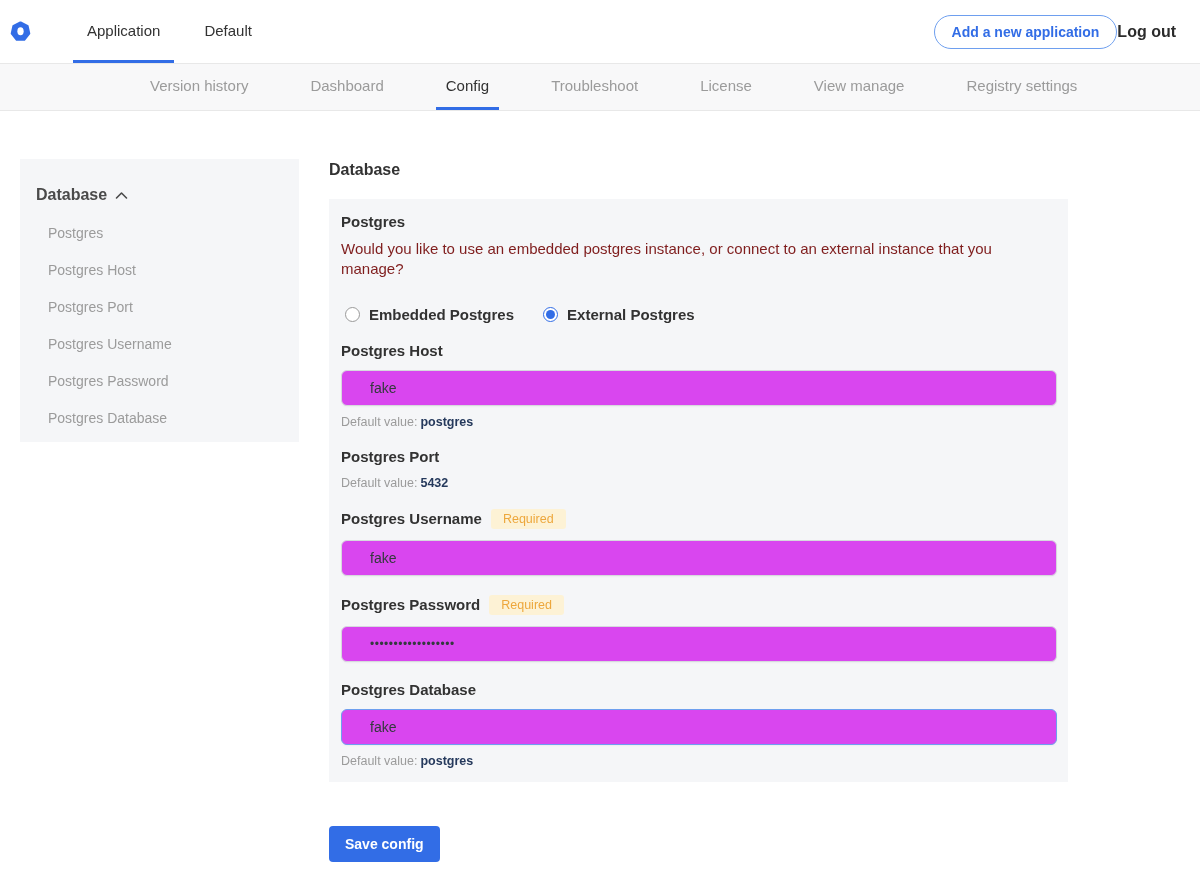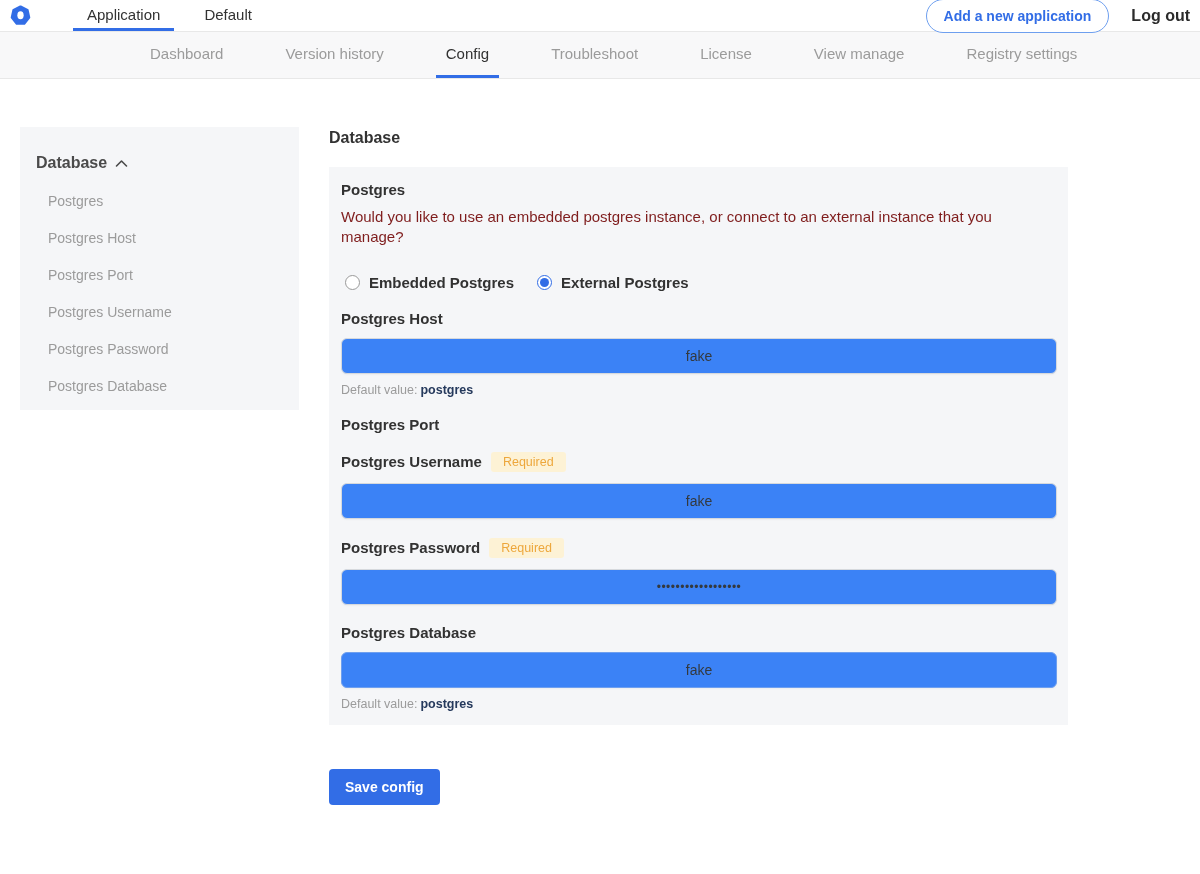--- a/index.html
+++ b/index.html
@@ -5,21 +5,21 @@
   * { margin: 0; padding: 0; box-sizing: border-box; }
   html, body { width: 1200px; background: #fff; }
   body {
     font-family: "Liberation Sans", "DejaVu Sans", sans-serif;
     color: var(--text-dark, #323232);
     min-height: 874px;
   }
 
   
   .top-header {
-    height: 32px;
+    height: 64px;
     display: flex;
     align-items: stretch;
     border-bottom: 1px solid var(--border, #E8E8E8);
     background: #fff;
     padding-left: 10px;
   }
   .logo-wrap { display: flex; align-items: center; padding: 0 14px 0 0; }
   .top-tabs { display: flex; align-items: stretch; margin-left: 28px; }
   .top-tab {
     display: flex; align-items: center;
@@ -27,22 +27,21 @@
     font-size: 15px;
     color: var(--text-dark, #323232);
     cursor: pointer;
     border-bottom: 3px solid transparent;
     margin-right: 16px;
   }
   .top-tab.active { border-bottom-color: var(--accent, #326DE6); }
   .header-right {
     margin-left: auto;
     display: flex; align-items: center;
-    padding-right: 10px;
-    gap: 22px;
+    padding-right: 24px;
   }
   .pill-button {
     border: 1px solid var(--focus-border, #6E9FEF);
     color: var(--accent, #326DE6);
     background: #fff;
     font-weight: bold;
     font-size: 14px;
     border-radius: 17px;
     padding: 8px 17px;
     cursor: pointer;
@@ -101,21 +100,21 @@
   .main-title { font-size: 16px; font-weight: bold; color: var(--text-dark, #323232); margin: 2px 0 20px 0; }
 
   .config-card {
     background: var(--panel-bg, #F5F6F8);
     padding: 14px 12px 14px 12px;
     width: 739px;
   }
   .group-name { font-size: 15px; font-weight: bold; color: var(--text-dark, #323232); margin-bottom: 9px; }
   .group-desc { font-size: 15px; color: #7f1d1d; line-height: 1.35; }
 
-  .radio-row { display: flex; align-items: center; gap: 23px; margin: 26px 0 15px 4px; }
+  .radio-row { display: flex; align-items: center; gap: 29px; margin: 26px 0 15px 4px; }
   .radio-option { display: flex; align-items: center; gap: 9px; cursor: pointer; }
   .radio-circle {
     width: 15px; height: 15px; border-radius: 50%;
     border: 1px solid #9a9a9a; background: #fff;
     display: inline-flex; align-items: center; justify-content: center;
     flex-shrink: 0;
   }
   .radio-circle.checked { border-color: var(--accent, #326DE6); }
   .radio-circle.checked::after {
     content: ""; width: 9px; height: 9px; border-radius: 50%;
@@ -130,28 +129,27 @@
     font-size: 12.5px;
     color: var(--badge-text, #EDA73C);
     background: var(--badge-bg, #FDF2D5);
     padding: 3px 12px;
     border-radius: 3px;
   }
   .text-input {
     width: 716px; height: 36px;
     border: 1px solid var(--input-border, #D6D9DD);
     border-radius: 6px;
-    background: #3b82f6;
-    padding: 0 12px;
+    background: #d946ef;
+    padding: 0 28px;
     font-size: 14px;
     color: #34393e;
     font-family: inherit;
     box-shadow: 0 1px 2px rgba(0,0,0,0.04);
     outline: none;
-    text-align: center;
   }
   .text-input.focused { border-color: var(--focus-border, #6E9FEF); }
   .masked { letter-spacing: 0.5px; font-size: 12px; }
   .default-row { margin-top: 9px; font-size: 12.5px; }
   .default-prefix { color: var(--text-muted, #9B9B9B); }
   .default-value { color: var(--default-value, #25395C); font-weight: bold; margin-left: 3px; }
 
   .save-button {
     margin: 44px 0 16px 0;
     background: var(--accent, #326DE6);
@@ -179,22 +177,22 @@
     <div class="top-tab active">Application</div>
     <div class="top-tab">Default</div>
   </nav>
   <div class="header-right">
     <button class="pill-button">Add a new application</button>
     <span class="logout-link">Log out</span>
   </div>
 </header>
 
 <nav class="subnav">
+  <div class="subnav-item">Version history</div>
   <div class="subnav-item">Dashboard</div>
-  <div class="subnav-item">Version history</div>
   <div class="subnav-item active">Config</div>
   <div class="subnav-item">Troubleshoot</div>
   <div class="subnav-item">License</div>
   <div class="subnav-item">View manage</div>
   <div class="subnav-item">Registry settings</div>
 </nav>
 
 <div class="content">
 
   <aside class="sidebar">
@@ -239,20 +237,23 @@
         <input class="text-input" type="text" value="fake" style="">
         <div class="default-row">
           <span class="default-prefix">Default value:</span><span class="default-value">postgres</span>
         </div>
       </div>
 
       <div class="field">
         <div class="field-label-row">
           <span class="field-label">Postgres Port</span>
         </div>
+        <div class="default-row">
+          <span class="default-prefix">Default value:</span><span class="default-value">5432</span>
+        </div>
       </div>
 
       <div class="field">
         <div class="field-label-row">
           <span class="field-label">Postgres Username</span>
           <span class="required-badge">Required</span>
         </div>
         <input class="text-input" type="text" value="fake" style="">
       </div>
 

